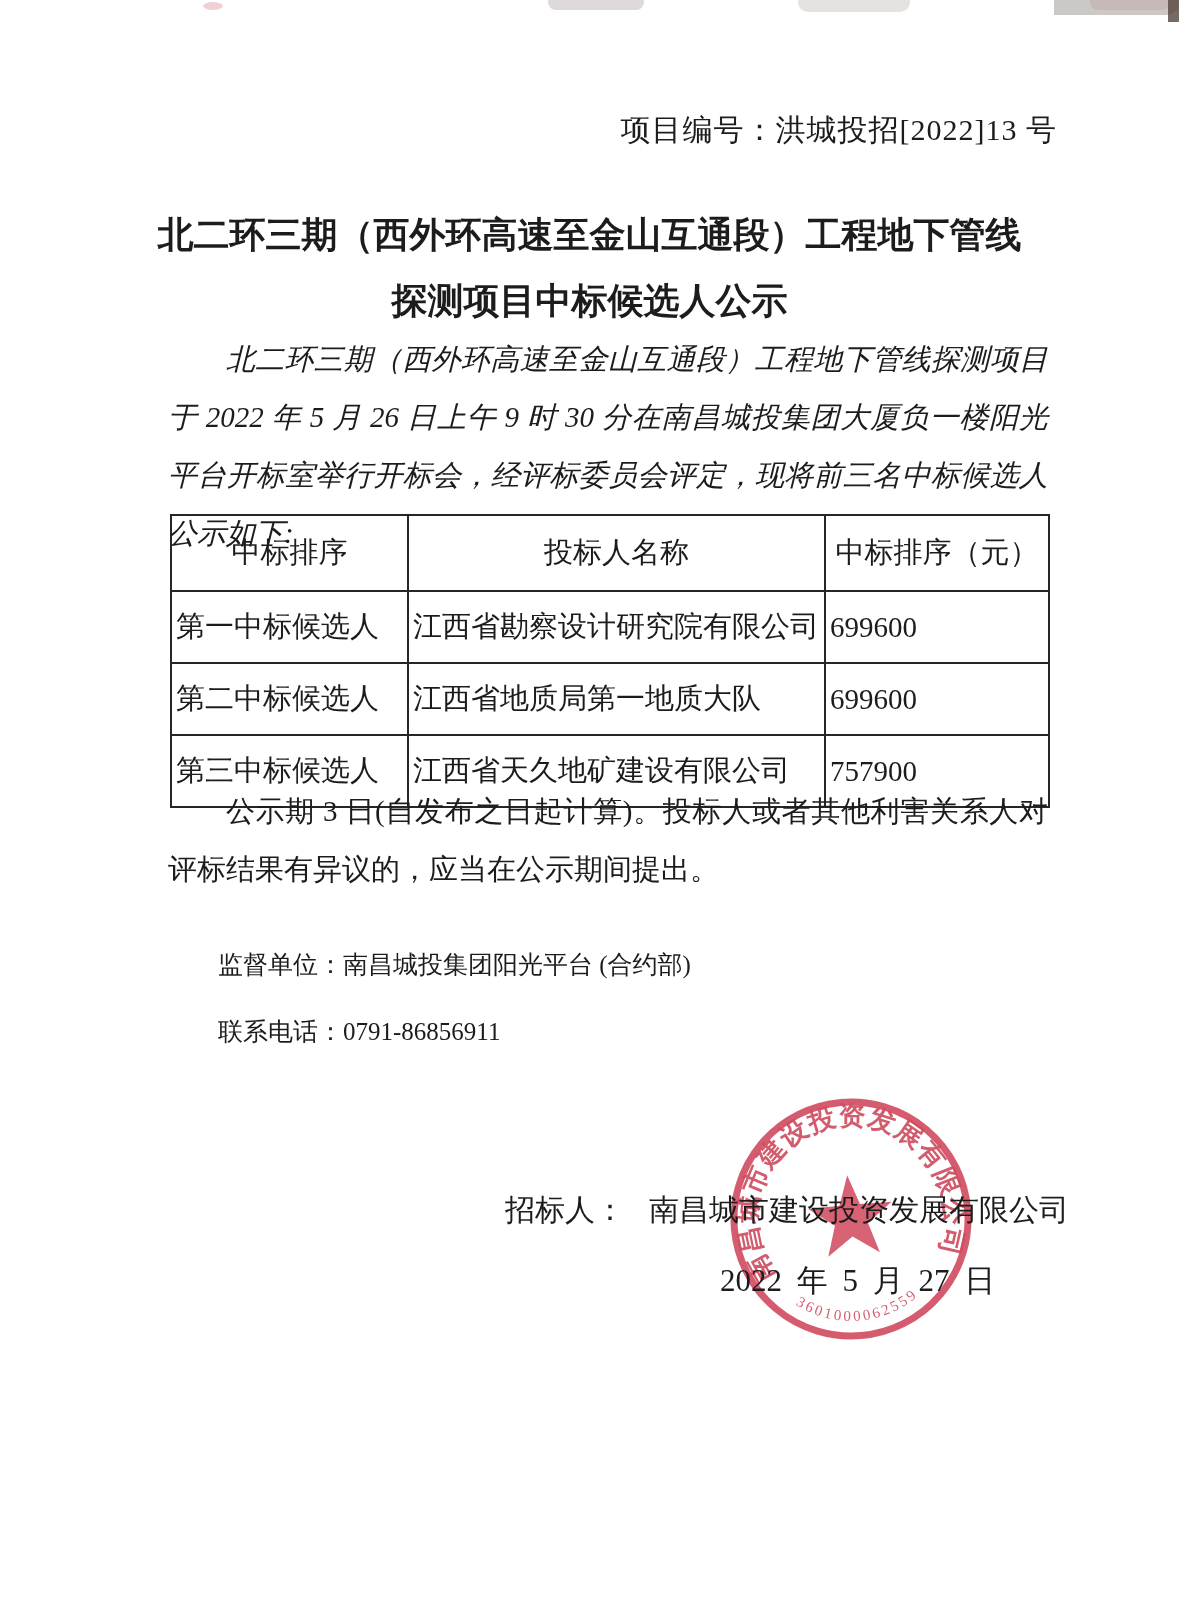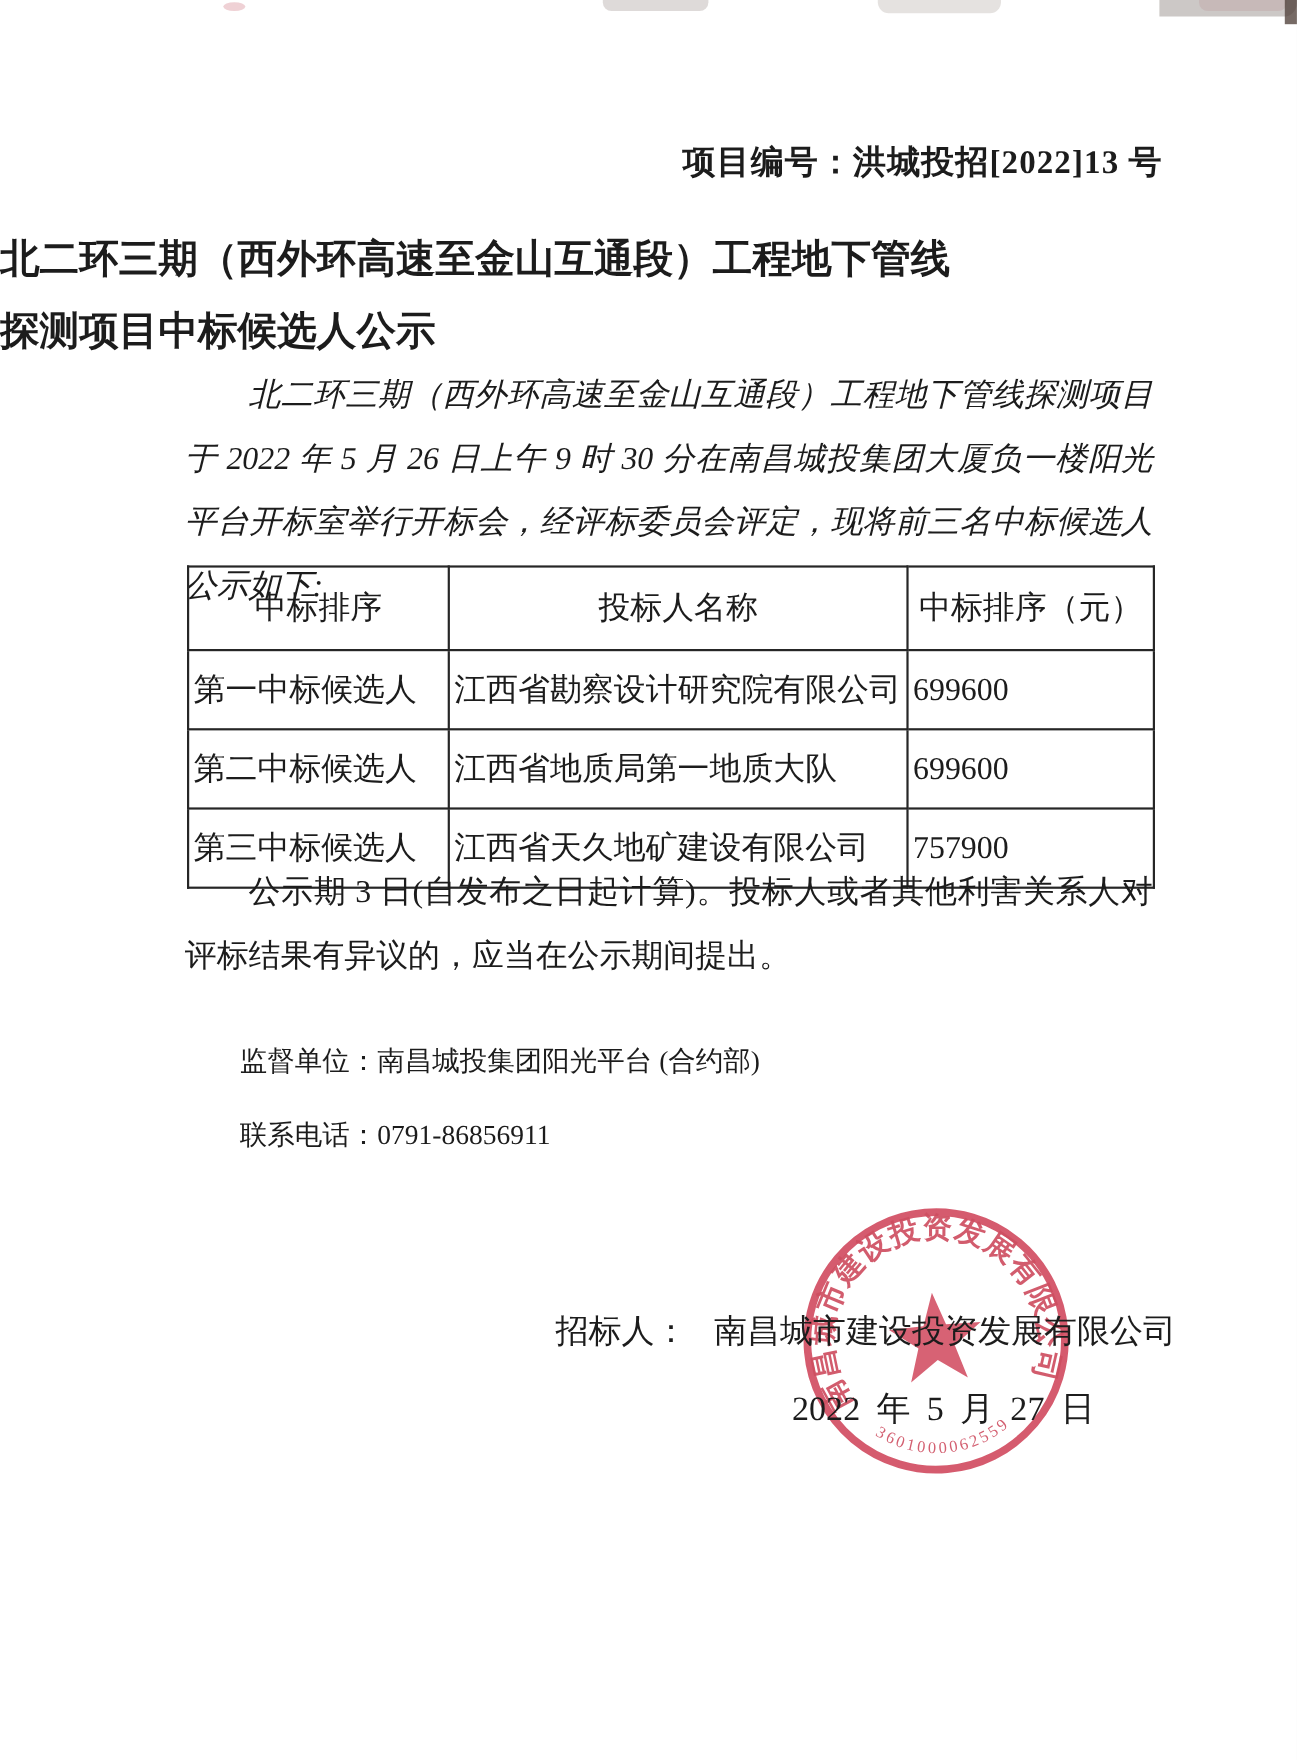--- a/index.html
+++ b/index.html
@@ -3,26 +3,26 @@
 <meta charset="utf-8">
 <style>
   * { margin:0; padding:0; box-sizing:border-box; }
   html,body { background:#e8e8e8; }
   .page {
     position:relative; width:1179px; height:1600px; margin:0 auto;
     background:#ffffff; color:#1c1c1c; overflow:hidden;
     font-family:"Liberation Serif","DejaVu Serif",serif;
   }
   .proj-no {
-    position:absolute; top:127px; right:122px;
-    font-size:30px; font-weight:bold; letter-spacing:1px;
+    position:absolute; top:110px; right:122px;
+    font-size:30px; font-weight:normal; letter-spacing:1px;
   }
   .doc-title {
     position:absolute; top:202px; left:0; width:1179px;
-    text-align:left; font-size:36px; font-weight:bold; line-height:66px;
+    text-align:center; font-size:36px; font-weight:bold; line-height:66px;
   }
   .para {
     position:absolute; left:168px; width:880px;
     font-size:29px; line-height:58px; text-indent:2em; text-align:justify;
   }
   .para-1 { top:330px;font-style:italic; }
   .para-2 { top:782px;font-family:Liberation Serif, serif; }
   .info-line {
     position:absolute; left:168px; font-size:25px; text-indent:2em;
   }

